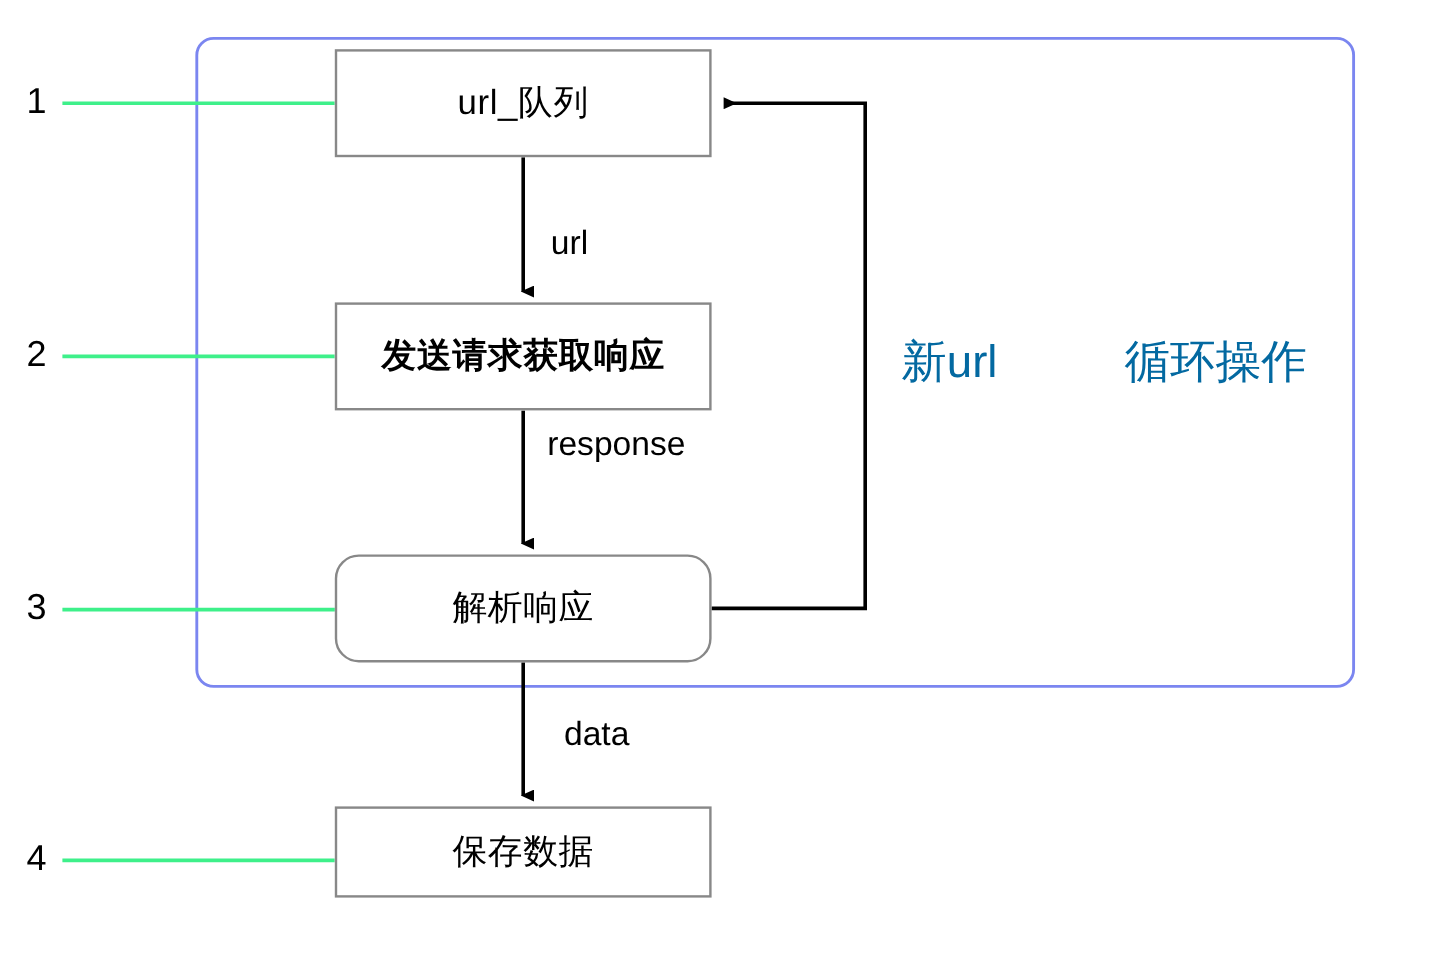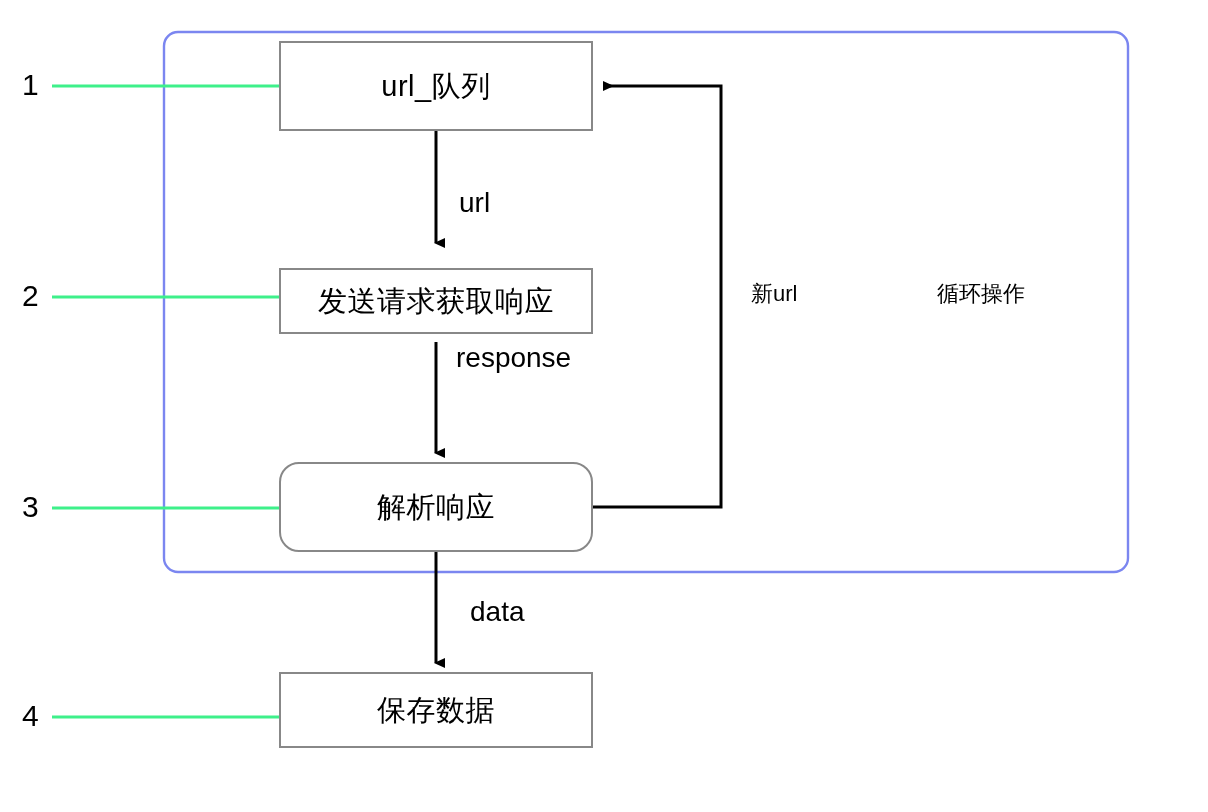--- a/index.html
+++ b/index.html
@@ -39,22 +39,22 @@
   }
   .edge-label {
     position: absolute;
     color: #000000;
     font-size: 28px;
     line-height: 1;
     white-space: nowrap;
   }
   .side-note {
     position: absolute;
-    color: #000000;
-    font-size: 22px;
+    color: #0369a1;
+    font-size: 38px;
     line-height: 1;
     white-space: nowrap;
   }
   .step-number {
     position: absolute;
     color: #000000;
     font-size: 30px;
     line-height: 1;
     white-space: nowrap;
   }
@@ -92,32 +92,32 @@
 
   <div class="step-number" style="left:22px; top:70px;">1</div>
   <div class="step-number" style="left:22px; top:281px;">2</div>
   <div class="step-number" style="left:22px; top:492px;">3</div>
   <div class="step-number" style="left:22px; top:701px;">4</div>
 
   <div class="node-box" style="left:279px; top:41px; width:314px; height:90px;">
     <span>url_队列</span>
   </div>
 
-  <div class="node-box" style="left:279px; top:268px; width:314px; height:66px;">
+  <div class="node-box" style="left:279px; top:252px; width:314px; height:90px;font-weight:bold;">
     <span>发送请求获取响应</span>
   </div>
 
   <div class="node-box" style="left:279px; top:462px; width:314px; height:90px;border-radius:20px;">
     <span>解析响应</span>
   </div>
 
   <div class="node-box" style="left:279px; top:672px; width:314px; height:76px;">
     <span>保存数据</span>
   </div>
 
   <div class="edge-label" style="left:459px; top:189px;">url</div>
-  <div class="edge-label" style="left:456px; top:344px;">response</div>
+  <div class="edge-label" style="left:456px; top:356px;">response</div>
   <div class="edge-label" style="left:470px; top:598px;">data</div>
 
   <div class="side-note" style="left:751px; top:283px;">新url</div>
   <div class="side-note" style="left:937px; top:283px;text-align:center;">循环操作</div>
 
 </div>
 
 </body></html>

